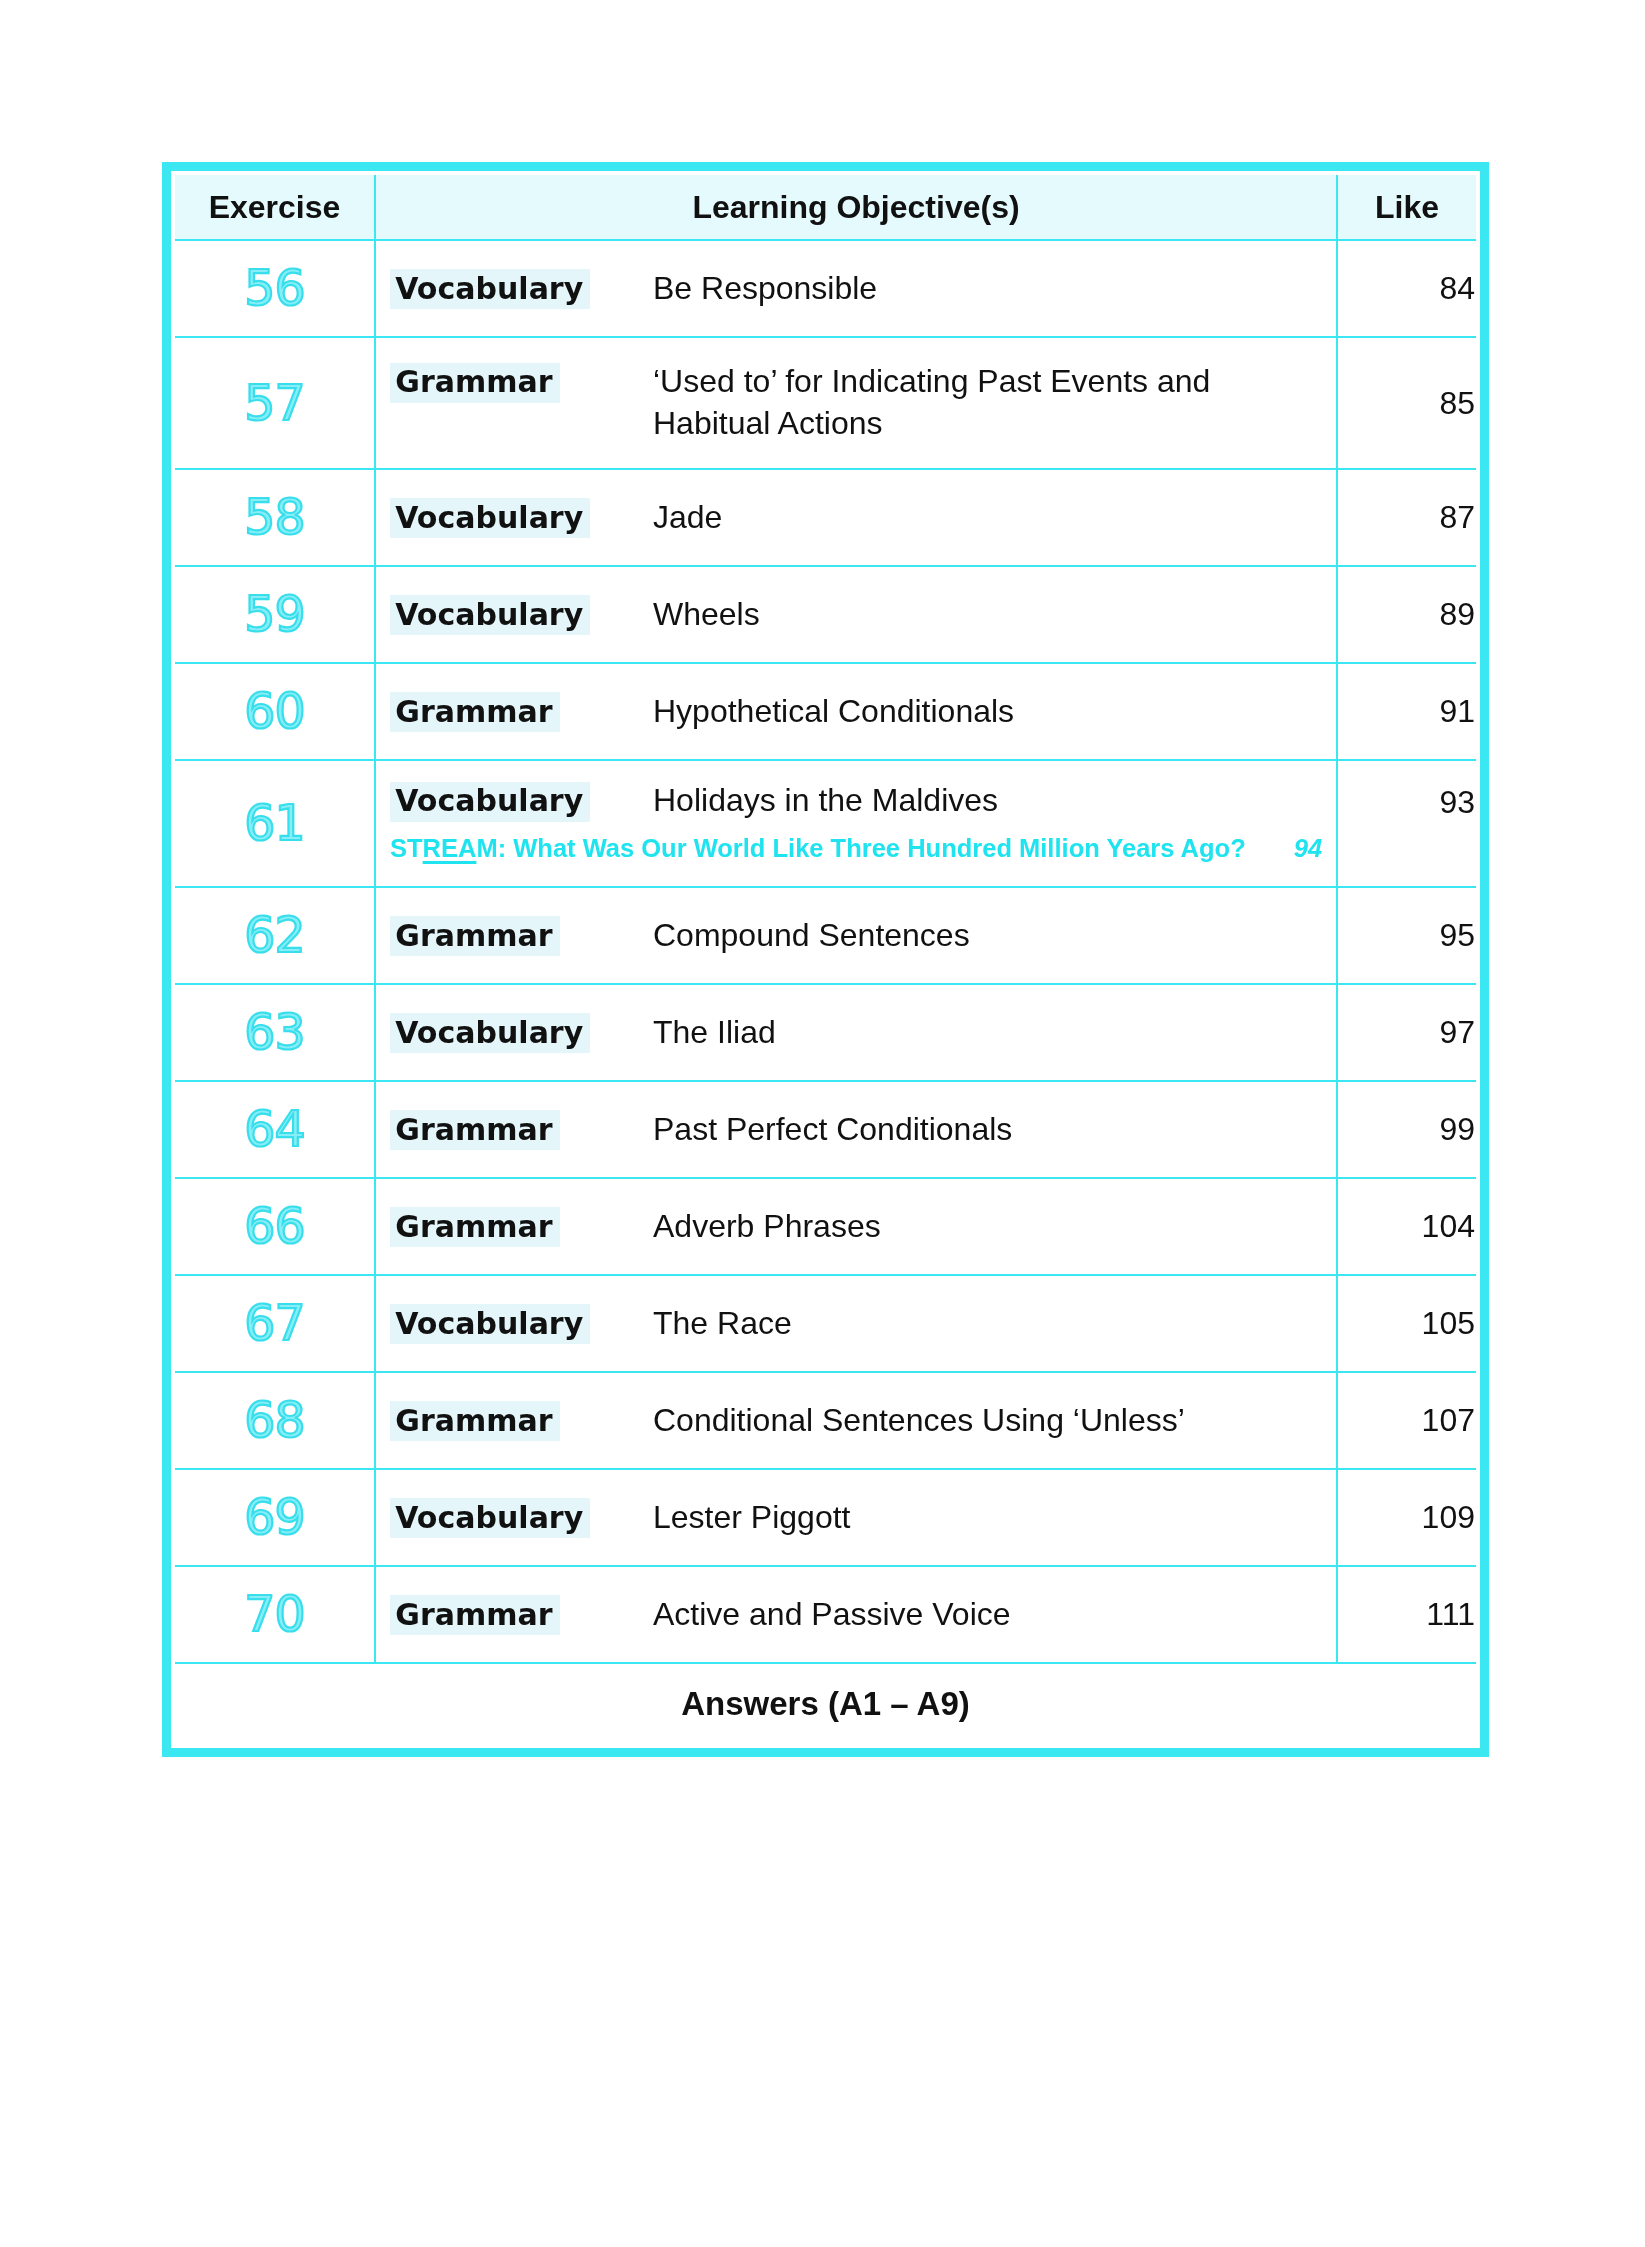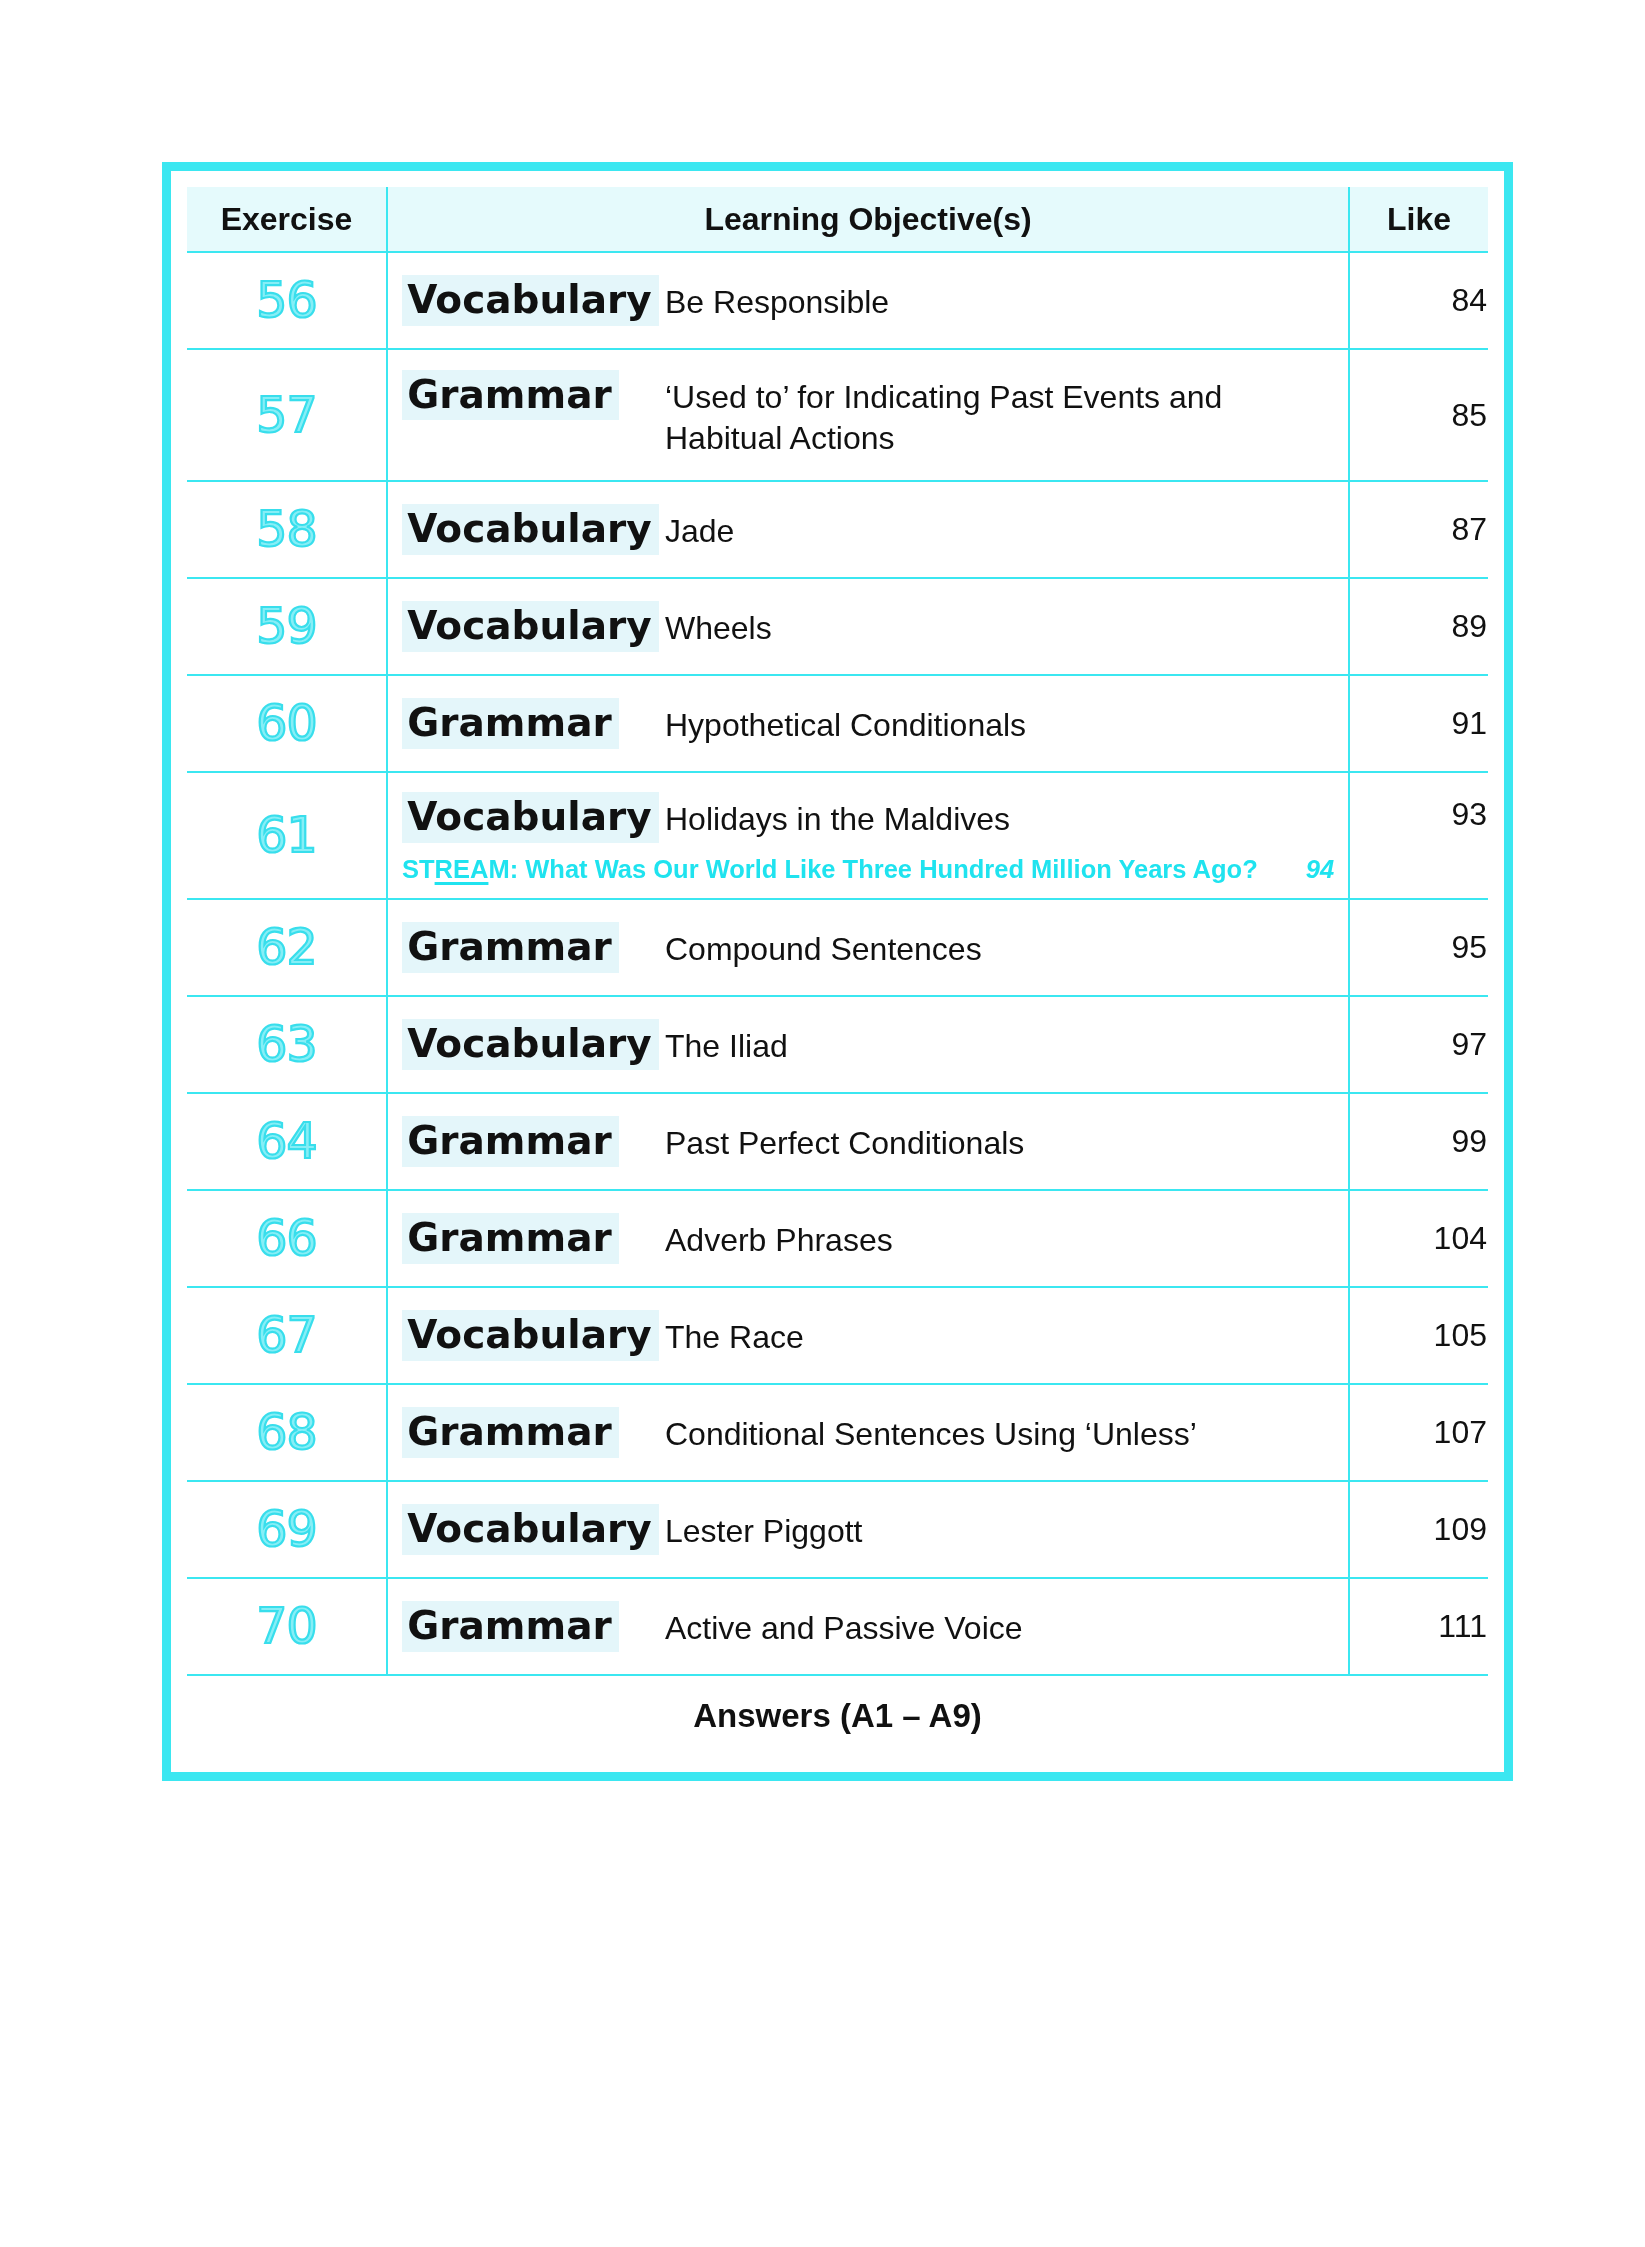--- a/index.html
+++ b/index.html
@@ -13,21 +13,21 @@
     width: 1646px;
     height: 2247px;
     background: #ffffff;
     overflow: hidden;
   }
   .toc-frame {
     position: absolute;
     left: 162px;
     top: 162px;
     border: 9.7px solid #3BE7F1;
-    padding: 16px;
+    padding: 4px;
     background: #ffffff;
     box-sizing: content-box;
   }
   table.toc {
     border-collapse: collapse;
     border: hidden;
     table-layout: fixed;
     width: 1301px;
   }
   table.toc td {
@@ -73,21 +73,21 @@
     display: flex;
     align-items: baseline;
   }
   .cat-wrap {
     flex: 0 0 263px;
   }
   .cat {
     display: inline-block;
     font-family: "DejaVu Sans", sans-serif;
     font-weight: bold;
-    font-size: 39px;
+    font-size: 30px;
     color: #111111;
     background: #E4F6FA;
     padding: 1.8px 7px 3.5px 5.3px;
   }
   .objtext {
     font-size: 32px;
     color: #111111;
     line-height: 1.3;
     max-width: 685px;
   }

